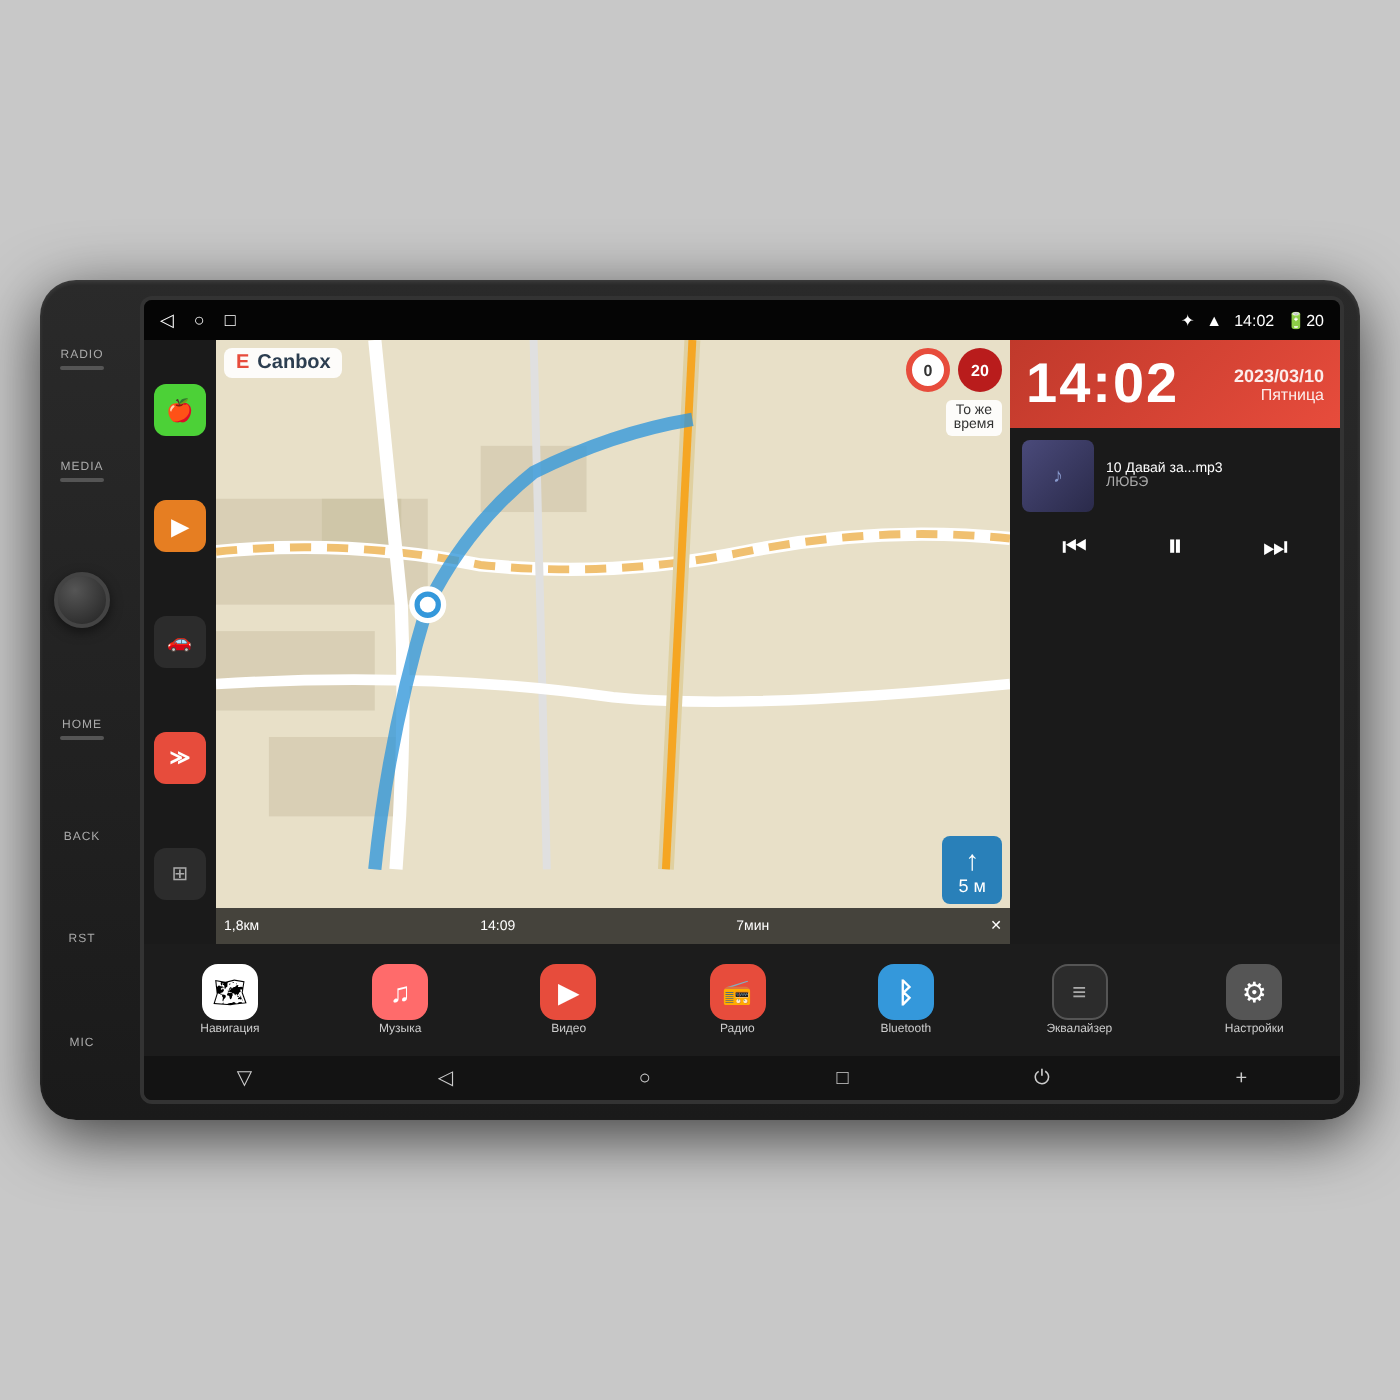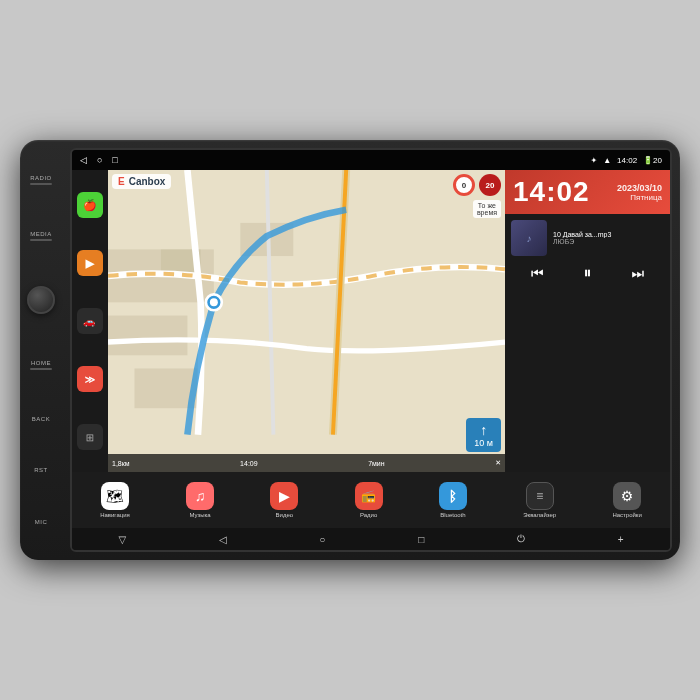--- a/index.html
+++ b/index.html
@@ -372,21 +372,21 @@
               </div>
             </div>
 
             <div class="map-label-top">
               <span>То же</span><br>
               <span>время</span>
             </div>
 
             <div class="nav-box">
               <span class="nav-arrow">↑</span>
-              <span>10 м</span>
+              <span>5 м</span>
             </div>
 
             <div class="nav-bottom">
               <span>1,8км</span>
               <span>14:09</span>
               <span>7мин</span>
               <span>✕</span>
             </div>
           </div>
 

